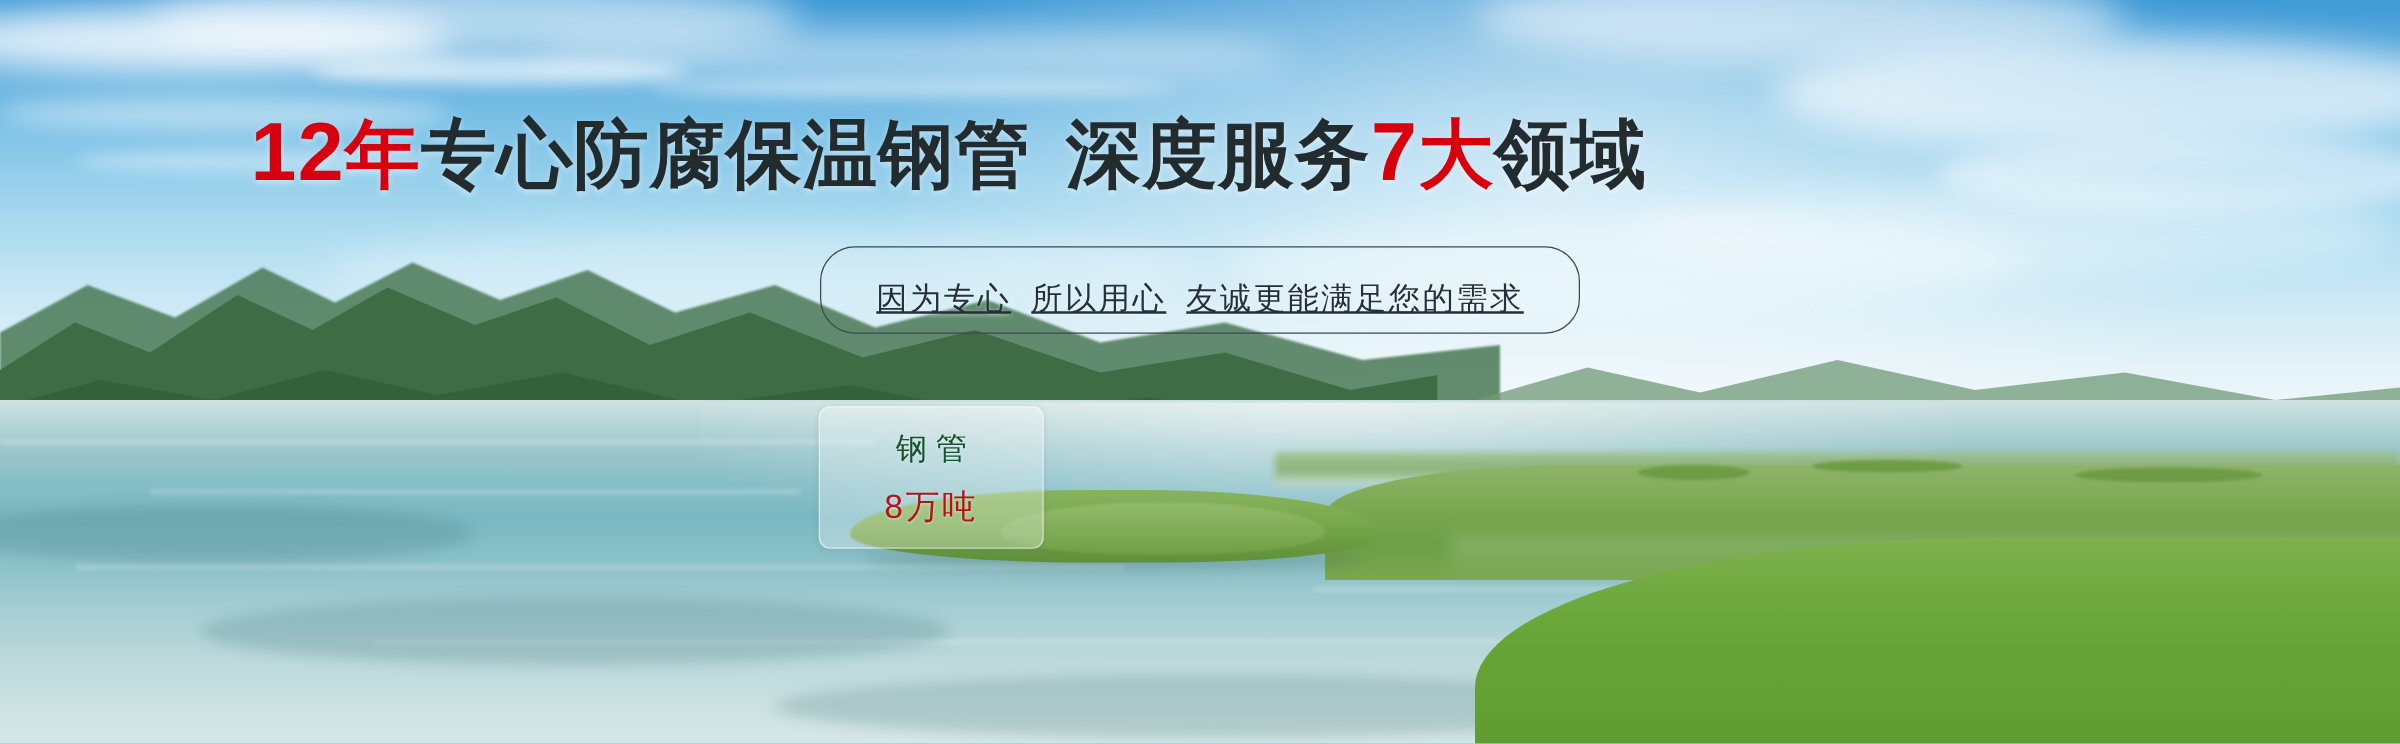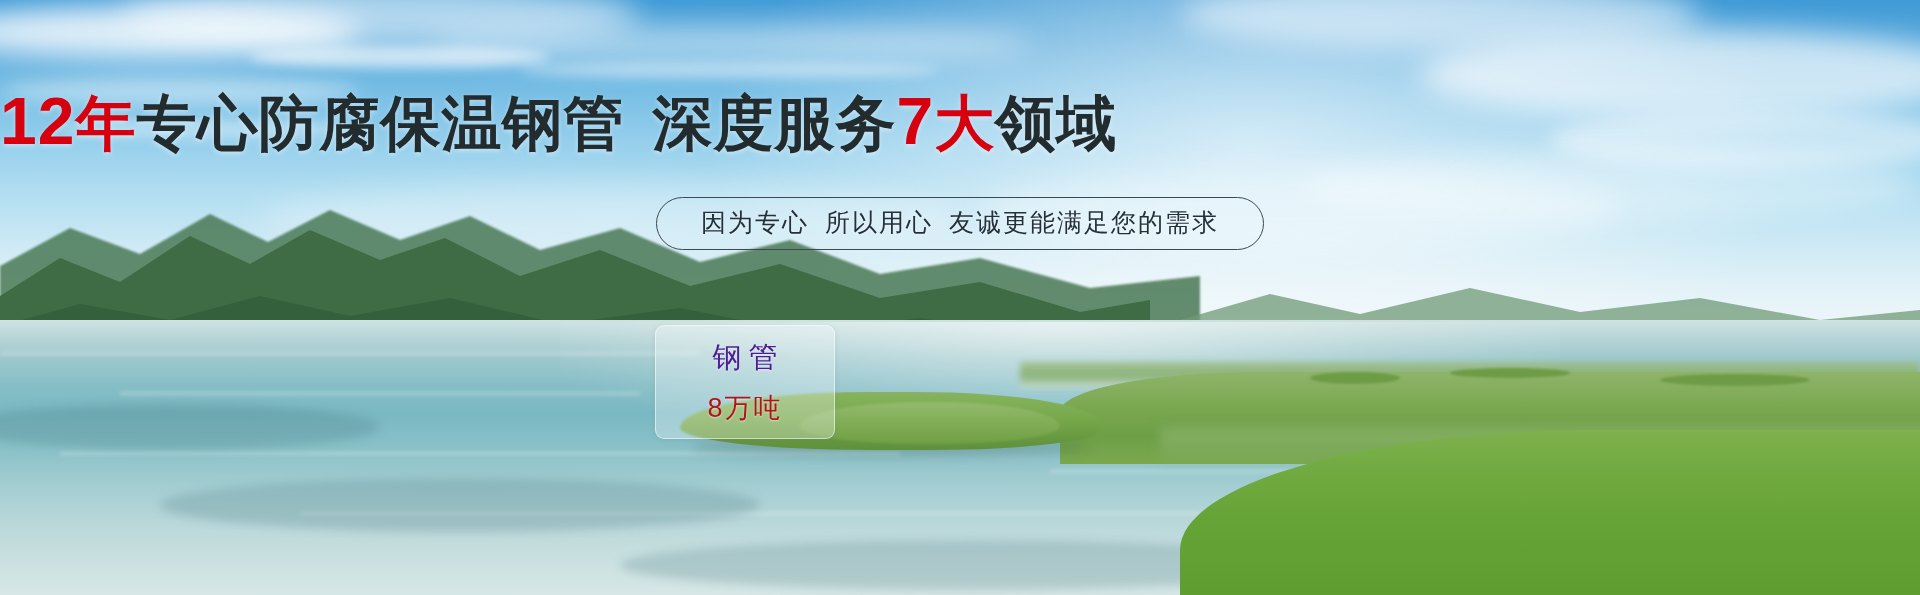--- a/index.html
+++ b/index.html
@@ -107,62 +107,63 @@
     position:absolute;left:690px;top:438px;width:400px;height:18px;
     background:rgba(70,100,90,.30);border-radius:50%;filter:blur(6px);
   }
   .islet{
     position:absolute;background:#6e9c46;border-radius:50%;filter:blur(1.2px);
   }
 
   
   .headline{
     position:absolute;left:0;top:88px;width:1518px;
-    text-align:left;
+    text-align:center;
     font-size:60px;line-height:1;font-weight:bold;
     letter-spacing:1px;
     white-space:nowrap;
     color:#222b2e;
     text-shadow:0 2px 5px rgba(255,255,255,.45);
   }
   .headline .red{color:#d7000f;}
   .headline .num{font-size:66px;}
   .headline .gap{display:inline-block;width:28px;}
 
   .subtitle-wrap{
     position:absolute;left:0;top:197px;width:1920px;text-align:center;
   }
   .subtitle{
     display:inline-block;
     border:1.5px solid #3b4a4e;
     border-radius:28px;
-    padding:9px 44px 11px 44px;
+    padding:26px 44px 11px 44px;
     font-size:25px;line-height:1.25;
     color:#23313a;letter-spacing:2px;white-space:nowrap;
     text-shadow:0 1px 3px rgba(255,255,255,.5);
+    text-decoration:underline;
   }
   .subtitle .sp{display:inline-block;width:16px;}
 
   
   .cards{
     position:absolute;left:655px;top:325px;
     display:flex;gap:12px;align-items:flex-start;
   }
   .card{
     width:178px;height:112px;
     background:rgba(255,255,255,.30);
     border:1px solid rgba(255,255,255,.55);
     border-radius:9px;
     box-shadow:0 1px 5px rgba(90,120,130,.18);
     display:flex;flex-direction:column;
     align-items:center;justify-content:center;
     backdrop-filter:blur(1px);
   }
   .card-title{
-    font-size:29px;color:#4c1d95;letter-spacing:7px;
+    font-size:25px;color:#14532d;letter-spacing:7px;
     text-indent:7px;font-weight:400;margin-bottom:12px;
     text-shadow:0 1px 2px rgba(255,255,255,.5);
   }
   .card-value{
     font-size:27px;color:#b4121b;letter-spacing:2px;
     font-weight:400;
     text-shadow:0 1px 2px rgba(255,255,255,.5);
   }
   .card-value sup{font-size:16px;vertical-align:super;}
 </style>

